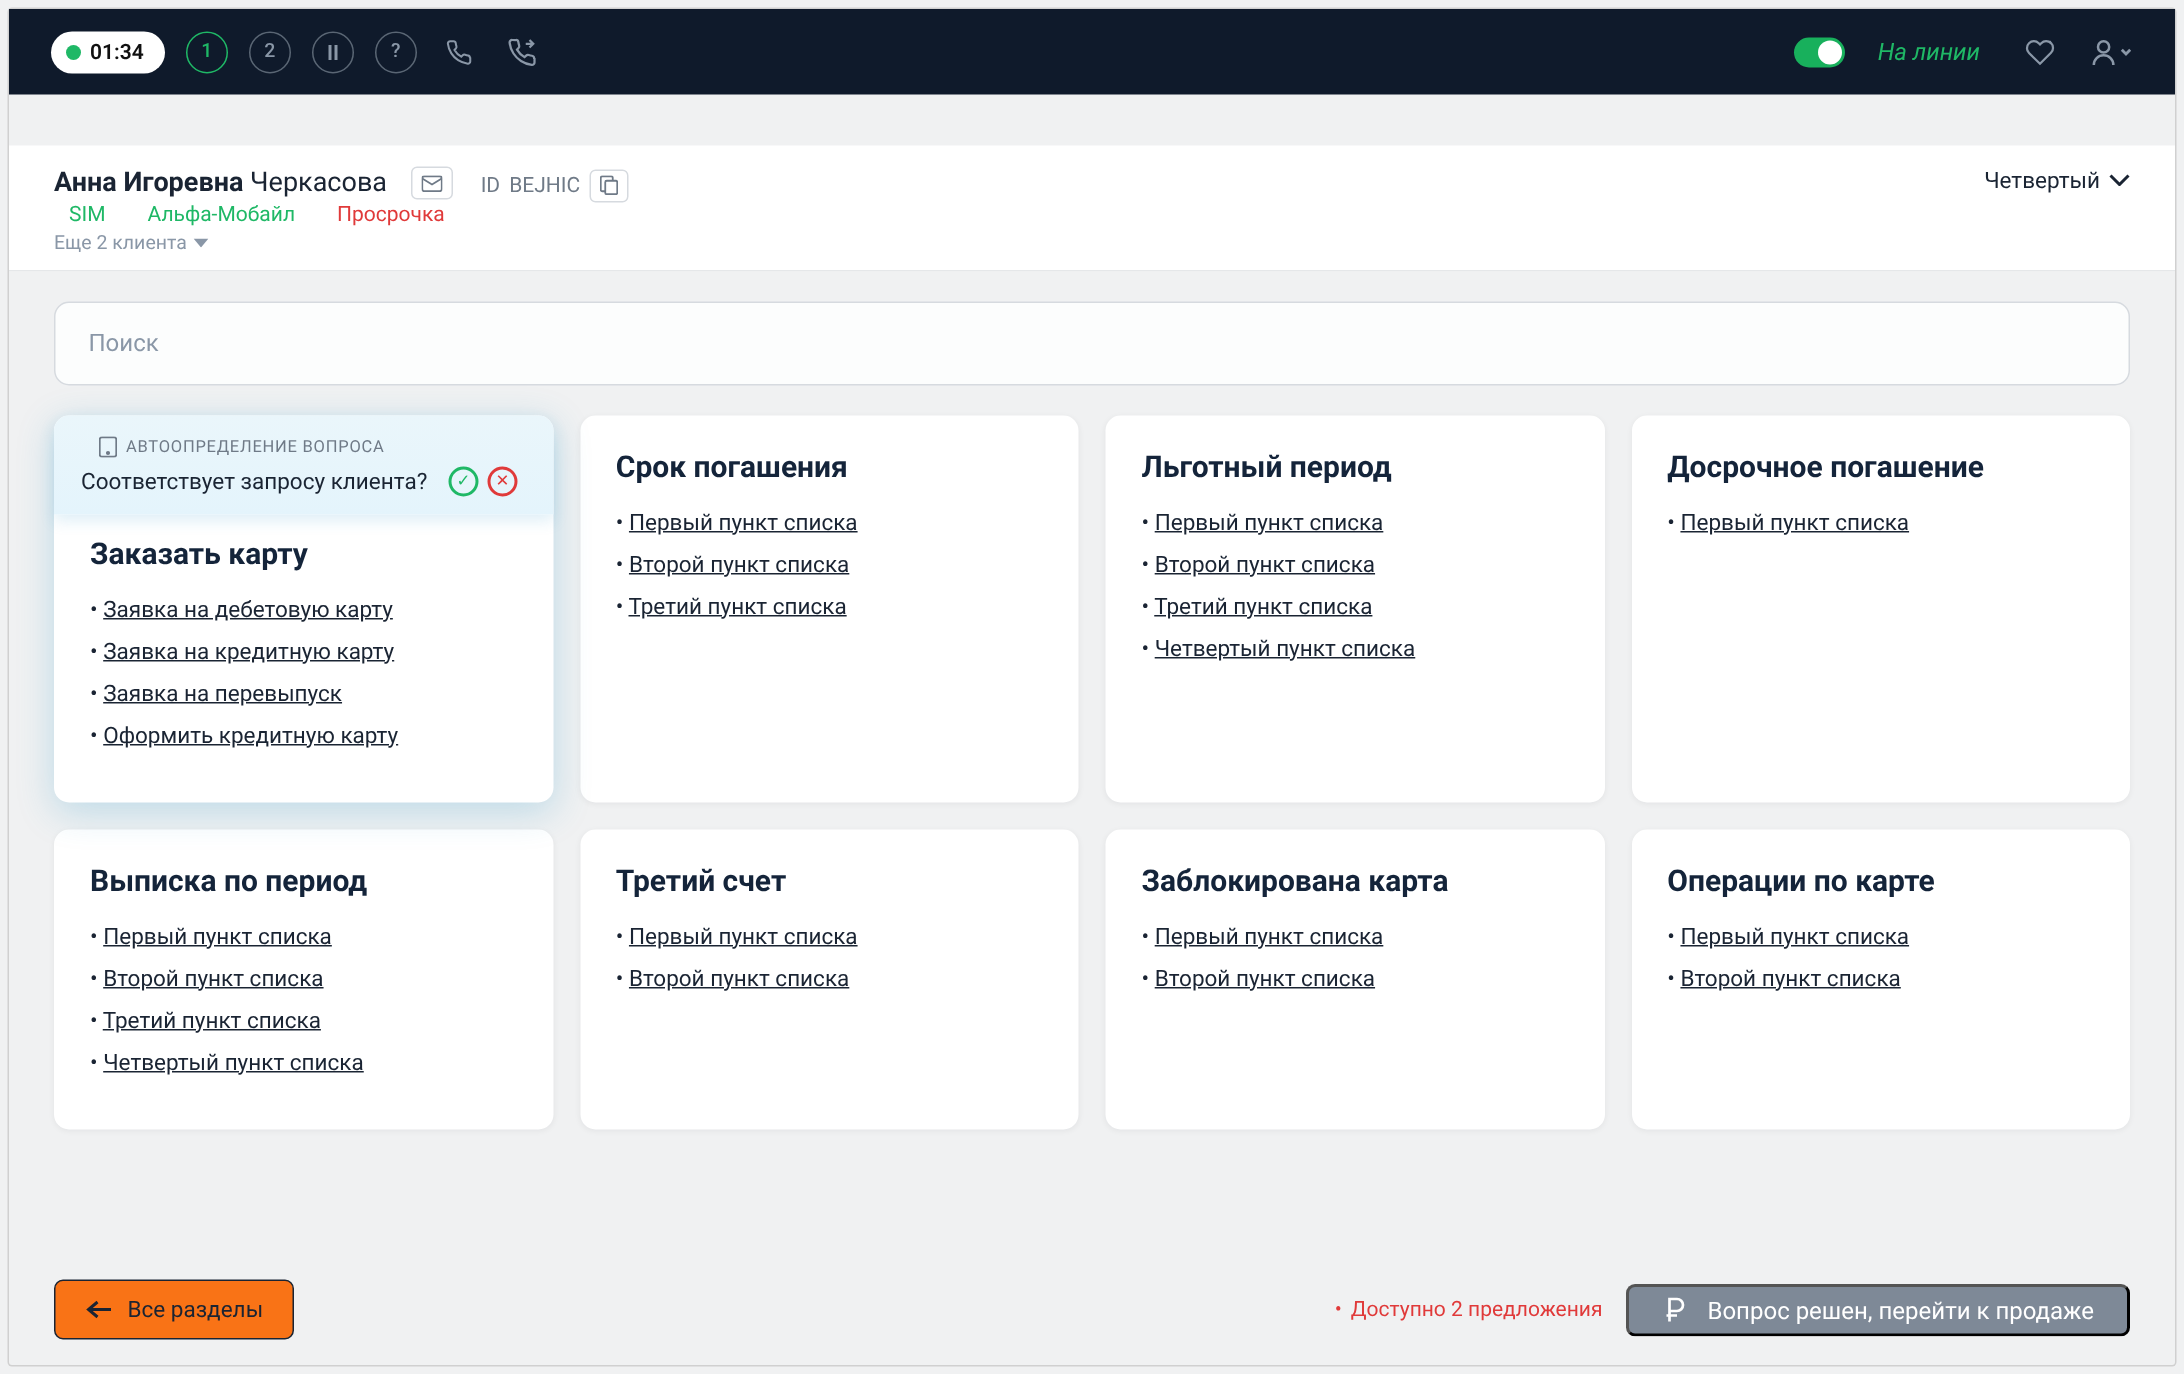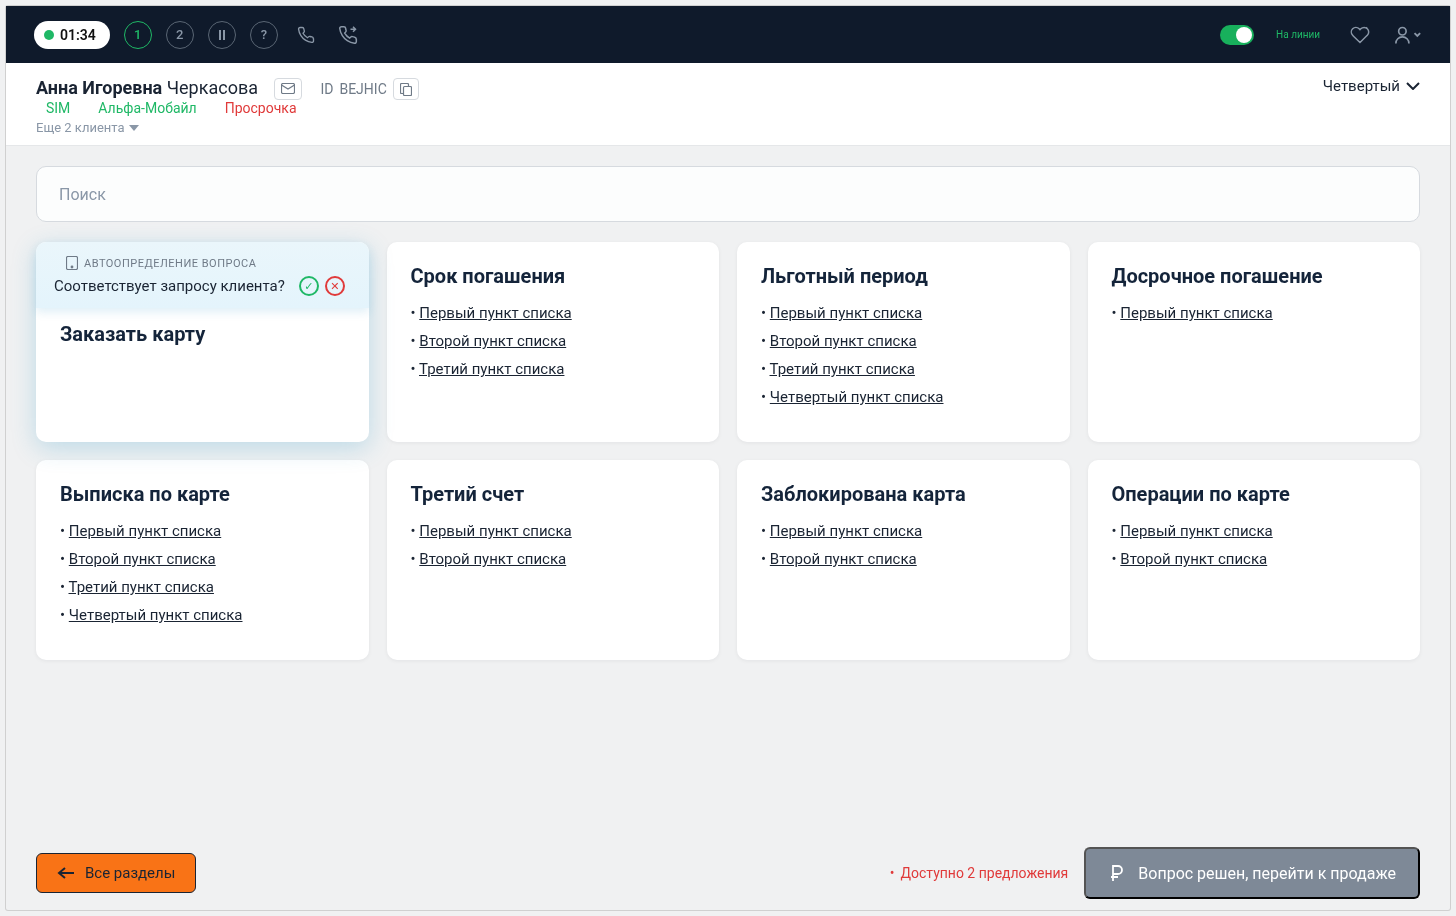--- a/index.html
+++ b/index.html
@@ -9,24 +9,24 @@
 
 .topbar { background: #0f1a2b; height: 57px; display: flex; align-items: center; padding: 0 28px; gap: 14px; }
 .timer-pill { background: #fff; border-radius: 18px; height: 28px; padding: 0 14px 0 10px; display: flex; align-items: center; gap: 6px; font-weight: 600; font-size: 14px; color: #111; }
 .dot-green { width: 10px; height: 10px; border-radius: 50%; background: #1fb866; }
 .circ-btn { width: 28px; height: 28px; border-radius: 50%; border: 1.5px solid #5a6674; display: flex; align-items: center; justify-content: center; color: #8a97a7; font-size: 13px; font-weight: 500; }
 .circ-btn.active { border-color: #1fb866; color: #1fb866; }
 .icon-box { width: 28px; height: 28px; display:flex; align-items:center; justify-content:center; color:#8a97a7; }
 .spacer { flex: 1; }
 .switch { width: 34px; height: 20px; border-radius: 10px; background: #18b05c; position: relative; }
 .switch::after { content:""; position:absolute; right:2px; top:2px; width:16px; height:16px; border-radius:50%; background:#fff; }
-.online-label { color: #1fb866; font-size: 10px; margin-left: 8px; }
-
-
-.client-bar { background:#fff; padding: 14px 30px 10px; display:flex; align-items:flex-start; gap:4px; border-bottom:1px solid #e5e7e9; }
+.online-label { color: #1fb866; font-size: 16px; margin-left: 8px; font-style: italic; }
+
+
+.client-bar { background:#fff; padding: 14px 30px 10px; display:flex; align-items:flex-start; gap:4px; border-bottom:1px solid #e5e7e9;margin-top:34px; }
 .client-name { font-size:18px; color:#1a2433; }
 .client-name strong { font-weight:700; }
 .chip { height:22px; border:1px solid #d6dadf; border-radius:4px; display:inline-flex; align-items:center; padding:0 6px; color:#6f7a87; font-size:12px; gap:4px; }
 .id-label { color:#6f7a87; font-size:14px; display:inline-flex; align-items:center; gap:6px; }
 .tags { display:flex; gap:28px; font-size:14px; margin-left:10px; }
 .tag-green { color:#1fb866; }
 .tag-red { color:#e03a3a; }
 .more-clients { font-size:13px; color:#8a97a7; margin-top:4px; display:flex; align-items:center; gap:4px;}
 .details-link { margin-left:auto; color:#1a2433; font-size:15px; display:flex; align-items:center; gap:6px; }
 
@@ -50,21 +50,21 @@
 .yn-btn { width:20px; height:20px; border-radius:50%; border:2px solid; display:flex; align-items:center; justify-content:center; font-size:11px; }
 .yn-yes { border-color:#1fb866; color:#1fb866; }
 .yn-no { border-color:#e03a3a; color:#e03a3a; }
 .card.featured { position:relative; box-shadow: 0 6px 24px rgba(39,150,200,0.25); }
 
 
 .footer { height:74px; display:flex; align-items:center; padding:0 30px; gap:16px; }
 .all-sections { height:40px; border:1.5px solid #1a2433; border-radius:6px; background:#f97316; padding:0 20px; display:flex; align-items:center; gap:10px; font-size:15px; color:#1a2433; }
 .offers { margin-left:auto; color:#e03a3a; font-size:14px; display:flex; align-items:center; gap:6px; }
 .offers::before { content:"•"; }
-.cta { height:52px; border-radius:6px; background:#7e8997; color:#fff; padding:0 22px; display:flex; align-items:center; gap:12px; font-size:16px; }
+.cta { height:35px; border-radius:6px; background:#7e8997; color:#fff; padding:0 22px; display:flex; align-items:center; gap:12px; font-size:16px; }
 
 svg { display:block; }
 </style>
 </head>
 <body>
 
 <div class="frame">
 
   <div class="topbar">
     <div class="timer-pill">
@@ -162,20 +162,26 @@
             </div>
             <div class="auto-q">
               <span>Соответствует запросу клиента?</span>
               <span class="yn">
                 <span class="yn-btn yn-yes">✓</span>
                 <span class="yn-btn yn-no">✕</span>
               </span>
             </div>
           </div>
           <div class="card-title">Заказать карту</div>
+          <ul class="card-list">
+            <li><a href="#">Заявка на дебетовую карту</a></li>
+            <li><a href="#">Заявка на кредитную карту</a></li>
+            <li><a href="#">Заявка на перевыпуск</a></li>
+            <li><a href="#">Оформить кредитную карту</a></li>
+          </ul>
         </div>
         <div class="card">
           <div class="card-title">Срок погашения</div>
           <ul class="card-list">
             <li><a href="#">Первый пункт списка</a></li>
             <li><a href="#">Второй пункт списка</a></li>
             <li><a href="#">Третий пункт списка</a></li>
           </ul>
         </div>
         <div class="card">
@@ -187,21 +193,21 @@
             <li><a href="#">Четвертый пункт списка</a></li>
           </ul>
         </div>
         <div class="card">
           <div class="card-title">Досрочное погашение</div>
           <ul class="card-list">
             <li><a href="#">Первый пункт списка</a></li>
           </ul>
         </div>
         <div class="card">
-          <div class="card-title">Выписка по карте</div>
+          <div class="card-title">Выписка по период</div>
           <ul class="card-list">
             <li><a href="#">Первый пункт списка</a></li>
             <li><a href="#">Второй пункт списка</a></li>
             <li><a href="#">Третий пункт списка</a></li>
             <li><a href="#">Четвертый пункт списка</a></li>
           </ul>
         </div>
         <div class="card">
           <div class="card-title">Третий счет</div>
           <ul class="card-list">

